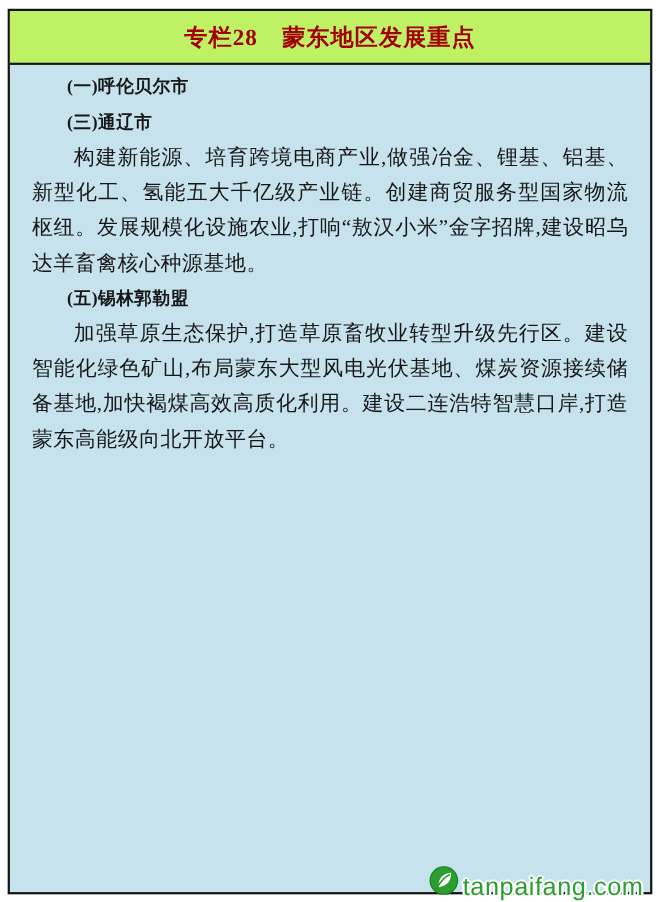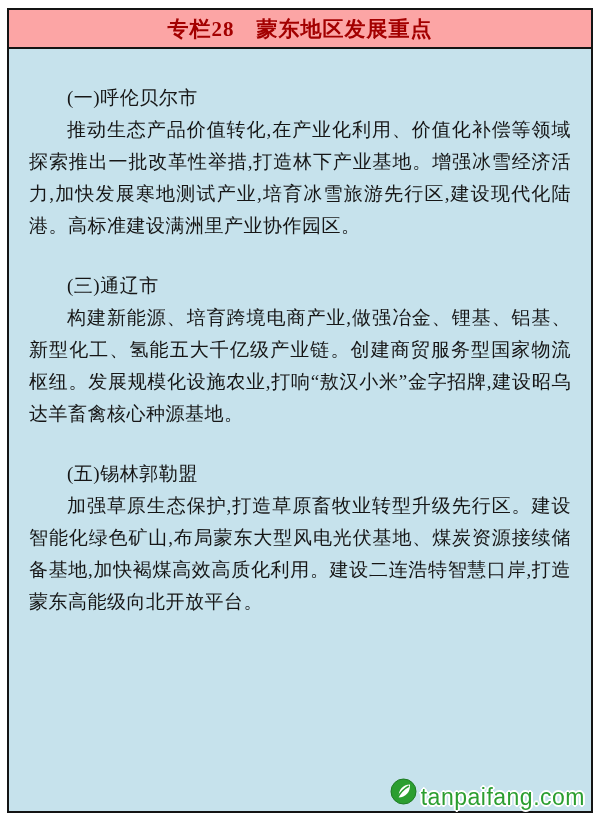--- a/index.html
+++ b/index.html
@@ -8,22 +8,22 @@
 
   .frame {
     position: absolute;
     left: 7px; top: 8px;
     width: 586px; height: 805px;
     border: 2px solid #141414;
     background: #c6e2ec;
   }
 
   .header {
-    height: 39px;
-    background: #fca5a5;
+    height: 49px;
+    background: #bef264;
     border-bottom: 2px solid #141414;
     display: flex;
     align-items: center;
     justify-content: center;
   }
   .header .title {
     font-size: 21px;
     font-weight: bold;
     letter-spacing: 1px;
     color: #a30000;
@@ -32,25 +32,24 @@
   .content {
     position: relative;
     height: 768px;
     padding: 5px 20px 2px 20px;
     font-size: 19px;
     line-height: 32px;
     color: #161616;
     letter-spacing: 0.5px;
   }
   .section-heading {
-    font-size: 19px;
-    font-weight: normal;
+    font-size: 16px;
+    font-weight: bold;
     text-indent: 2em;
     line-height: 32px;
-    margin-top: 28px;
   }
   .section-body {
     text-indent: 2em;
     text-align: justify;
     line-height: 32px;
   }
 
   .watermark {
     position: absolute;
     right: 6px;
@@ -78,21 +77,20 @@
 
 <div class="frame">
 
   <div class="header">
     <div class="title">专栏28　蒙东地区发展重点</div>
   </div>
 
   <div class="content">
 
     <div class="section-heading">(一)呼伦贝尔市</div>
-    <div class="section-body">推动生态产品价值转化,在产业化利用、价值化补偿等领域探索推出一批改革性举措,打造林下产业基地。增强冰雪经济活力,加快发展寒地测试产业,培育冰雪旅游先行区,建设现代化陆港。高标准建设满洲里产业协作园区。</div>
 
 
     <div class="section-heading">(三)通辽市</div>
 
     <div class="section-body">构建新能源、培育跨境电商产业,做强冶金、锂基、铝基、新型化工、氢能五大千亿级产业链。创建商贸服务型国家物流枢纽。发展规模化设施农业,打响“敖汉小米”金字招牌,建设昭乌达羊畜禽核心种源基地。</div>
 
     <div class="section-heading">(五)锡林郭勒盟</div>
     <div class="section-body">加强草原生态保护,打造草原畜牧业转型升级先行区。建设智能化绿色矿山,布局蒙东大型风电光伏基地、煤炭资源接续储备基地,加快褐煤高效高质化利用。建设二连浩特智慧口岸,打造蒙东高能级向北开放平台。</div>
 
     <div class="watermark">

